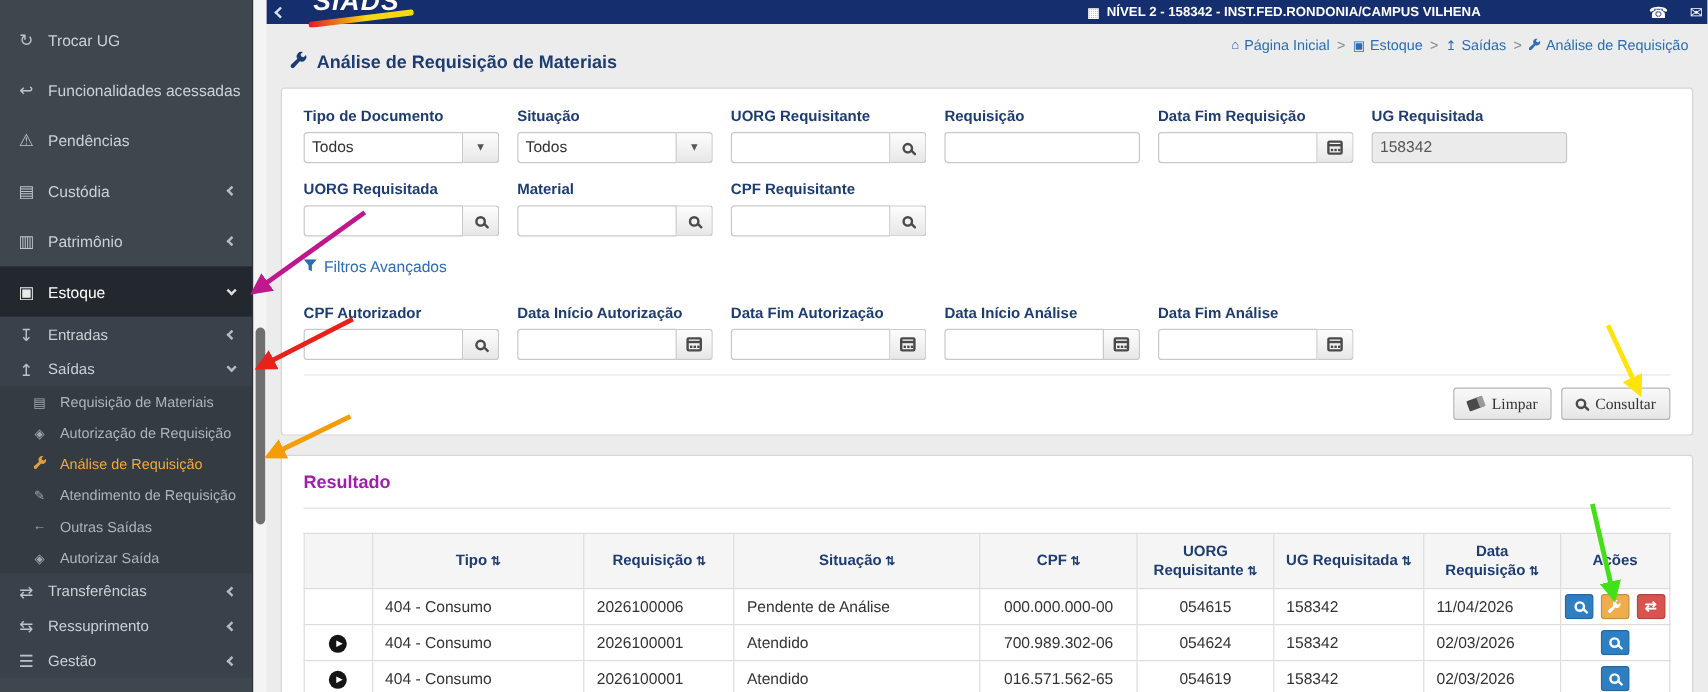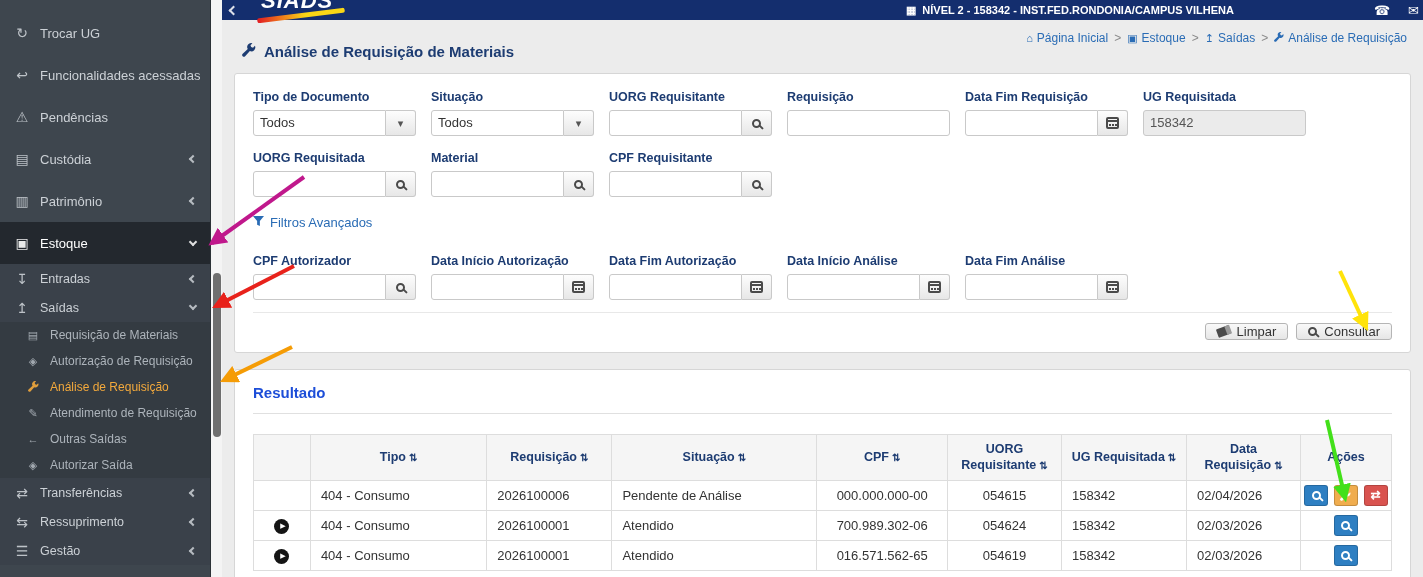--- a/index.html
+++ b/index.html
@@ -63,27 +63,27 @@
   .mag.white { border-color:#fff; }
   .mag.white::after { background:#fff; }
   .cal { position:relative; width:13px; height:12px; border:2px solid #4a4a4a; border-radius:2px; display:inline-block; flex:none; }
   .cal::before { content:""; position:absolute; left:-1px; right:-1px; top:1px; height:2px; background:#4a4a4a; }
   .cal::after { content:""; position:absolute; left:1px; top:5px; width:2px; height:2px; background:#4a4a4a; box-shadow:3px 0 #4a4a4a, 6px 0 #4a4a4a; }
 
   .advanced { margin:18px 0 2px; display:flex; align-items:center; gap:6px; color:#2a6cb5; font-size:13px; cursor:pointer; width:max-content; }
   .row3 { margin-top:24px; }
 
   .btnbar { display:flex; justify-content:flex-end; gap:8px; margin-top:12px; padding-top:10px; border-top:1px solid #e8e8e8; }
-  .btn { display:inline-flex; align-items:center; gap:7px; height:17px; padding:0 11px; background:linear-gradient(#f9f9f9,#e6e6e6); border:1px solid #b5b5b5; border-radius:3px; font-size:13px; color:#333; font-family:Liberation Sans, sans-serif; cursor:pointer; }
+  .btn { display:inline-flex; align-items:center; gap:7px; height:27px; padding:0 11px; background:linear-gradient(#f9f9f9,#e6e6e6); border:1px solid #b5b5b5; border-radius:3px; font-size:13px; color:#333; font-family:Liberation Serif, serif; cursor:pointer; }
   .eraser { width:13px; height:9px; background:#4a4a4a; transform:rotate(-20deg); border-radius:1px; position:relative; display:inline-block; }
   .eraser::after { content:""; position:absolute; right:-1px; top:0; width:5px; height:100%; background:#9a9a9a; }
 
   
   .result-card { margin-top:16px; padding:14px 18px 18px; min-height:210px; }
-  .result-title { font-size:15px; font-weight:bold; color:#1d4ed8; }
+  .result-title { font-size:15px; font-weight:bold; color:#a21caf; }
   .result-divider { border:none; border-top:1px solid #e0e0e0; margin:12px 0 0; }
   .rtable { width:100%; border-collapse:collapse; table-layout:fixed; margin-top:20px; }
   .rtable th { background:#f5f5f5; border:1px solid #ddd; color:#1d3c72; font-size:12.5px; font-weight:bold; text-align:center; padding:6px 4px; line-height:1.3; }
   .rtable td { border:1px solid #ddd; font-size:13px; color:#333; padding:4px 10px; height:29px; background:#fff; }
   .sort { font-size:10px; margin-left:3px; color:#1d3c72; cursor:pointer; }
   .c-exp, .c-act { text-align:center; padding:4px 2px !important; }
   .c-mid { text-align:center; }
   .play { width:15px; height:15px; border-radius:50%; background:#141414; color:#fff; display:inline-flex; align-items:center; justify-content:center; font-size:7px; padding-left:2px; cursor:pointer; }
   .abtn { width:24px; height:21px; border-radius:3px; border:1px solid rgba(0,0,0,.18); display:inline-flex; align-items:center; justify-content:center; margin:0 1px; cursor:pointer; vertical-align:middle; }
   .abtn.blue { background:#2e7fc2; }
@@ -420,21 +420,21 @@
         </thead>
         <tbody>
           <tr>
             <td class="c-exp"></td>
             <td>404 - Consumo</td>
             <td>2026100006</td>
             <td>Pendente de Análise</td>
             <td class="c-mid">000.000.000-00</td>
             <td class="c-mid">054615</td>
             <td>158342</td>
-            <td>02/04/2026</td>
+            <td>11/04/2026</td>
             <td class="c-act">
               <span class="abtn blue">
                   <span class="mag white"></span>
                 </span>
               <span class="abtn orange">
                   <svg width="11" height="11" viewBox="0 0 16 16">
                     <path d="M14.8 3.2 12.6 5.4l-2.2-.7-.7-2.2L11.9.3A4.5 4.5 0 0 0 6.6 6.9L.8 12.2a2 2 0 0 0 2.8 2.9L9 9.2a4.5 4.5 0 0 0 5.8-6z"></path>
                   </svg>
                 </span>
               <span class="abtn red">

